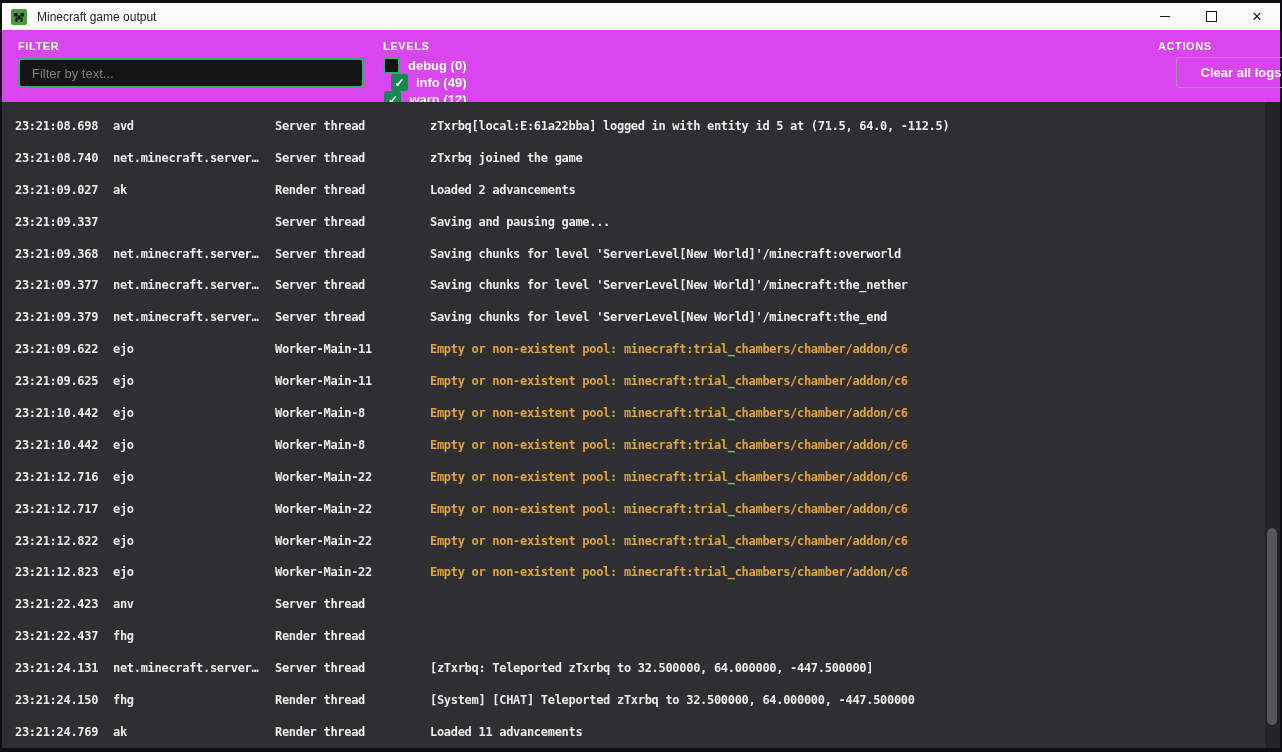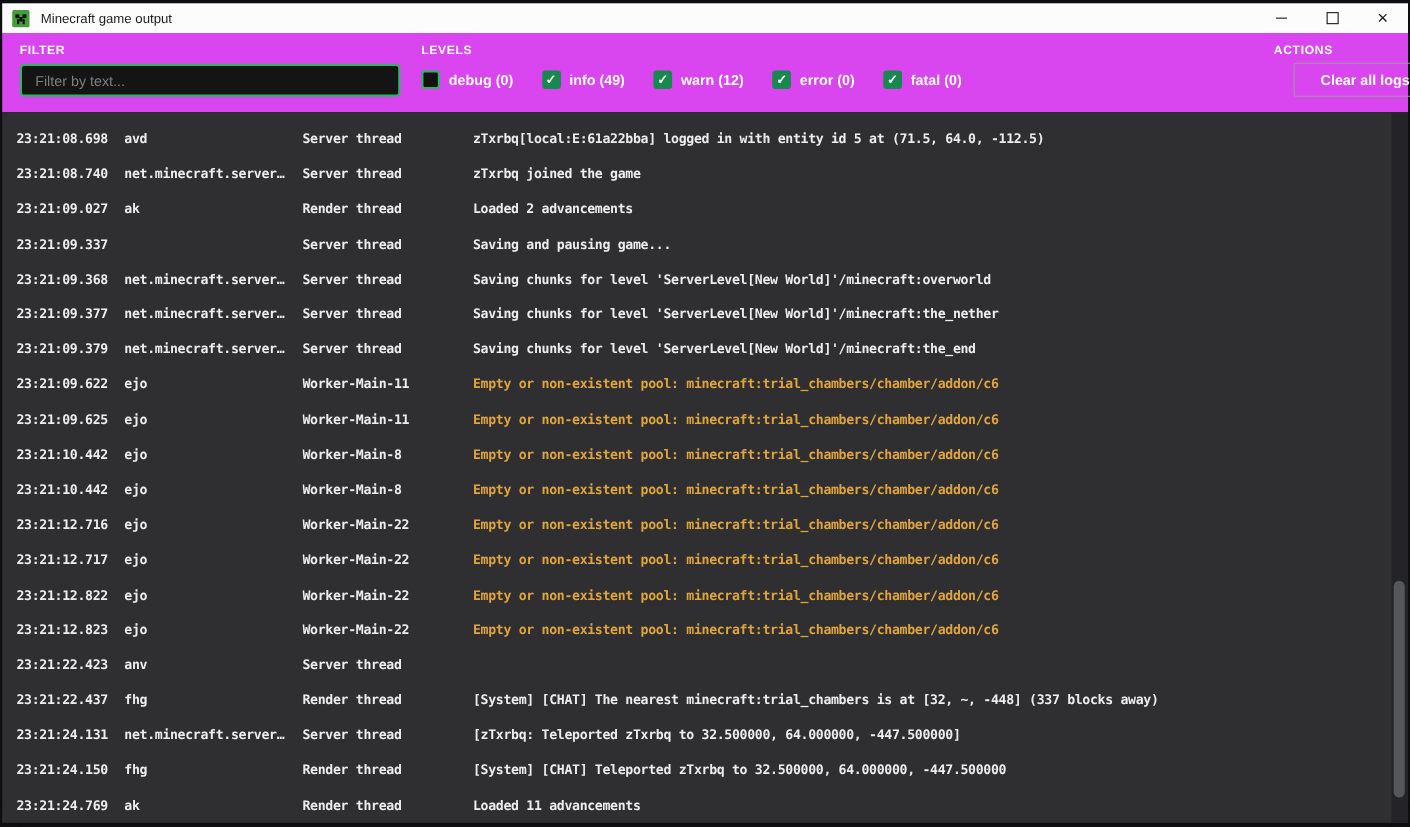--- a/index.html
+++ b/index.html
@@ -24,21 +24,21 @@
                  letter-spacing:.6px;color:#ffffff;}
   #filter-label{left:16px;}
   #levels-label{left:381px;}
   #actions-label{left:1156px;}
 
   .filter-input{position:absolute;left:16px;top:28px;width:318px;height:26px;
                 background:#141415;border:2px solid var(--accent,#2bb563);border-radius:4px;
                 color:#dddddd;font-size:13px;padding:0 12px;outline:none;}
   .filter-input::placeholder{color:#7f7f81;}
 
-  .levels-row{position:absolute;left:381px;top:27px;height:30px;display:flex;align-items:center;}
+  .levels-row{position:absolute;left:381px;top:27px;height:30px;display:flex;align-items:flex-end;flex-direction:column;}
   .level-item{display:flex;align-items:center;margin-right:26px;}
   .checkbox{width:17px;height:17px;border-radius:3px;box-sizing:border-box;
             display:flex;align-items:center;justify-content:center;}
   .checkbox.unchecked{background:#121213;border:2px solid var(--accent,#2bb563);}
   .checkbox.checked{background:var(--check,#17884e);}
   .checkmark{color:#ffffff;font-size:12px;font-weight:bold;line-height:1;}
   .level-label{margin-left:8px;font-size:13px;font-weight:bold;color:#ffffff;}
 
   .clear-btn{position:absolute;left:1154px;top:27px;width:130px;height:31px;
              background:transparent;border:1px solid #9a9a9a;border-radius:2px;
@@ -243,21 +243,20 @@
   <div class="row info">
     <span class="c-time">23:21:22.423</span>
     <span class="c-logger">anv</span>
     <span class="c-thread">Server thread</span>
   </div>
 
   <div class="row info">
     <span class="c-time">23:21:22.437</span>
     <span class="c-logger">fhg</span>
     <span class="c-thread">Render thread</span>
-    <span class="c-msg">[System] [CHAT] The nearest minecraft:trial_chambers is at [32, ~, -448] (337 blocks away)</span>
   </div>
 
   <div class="row info">
     <span class="c-time">23:21:24.131</span>
     <span class="c-logger">net.minecraft.server…</span>
     <span class="c-thread">Server thread</span>
     <span class="c-msg">[zTxrbq: Teleported zTxrbq to 32.500000, 64.000000, -447.500000]</span>
   </div>
 
   <div class="row info">

